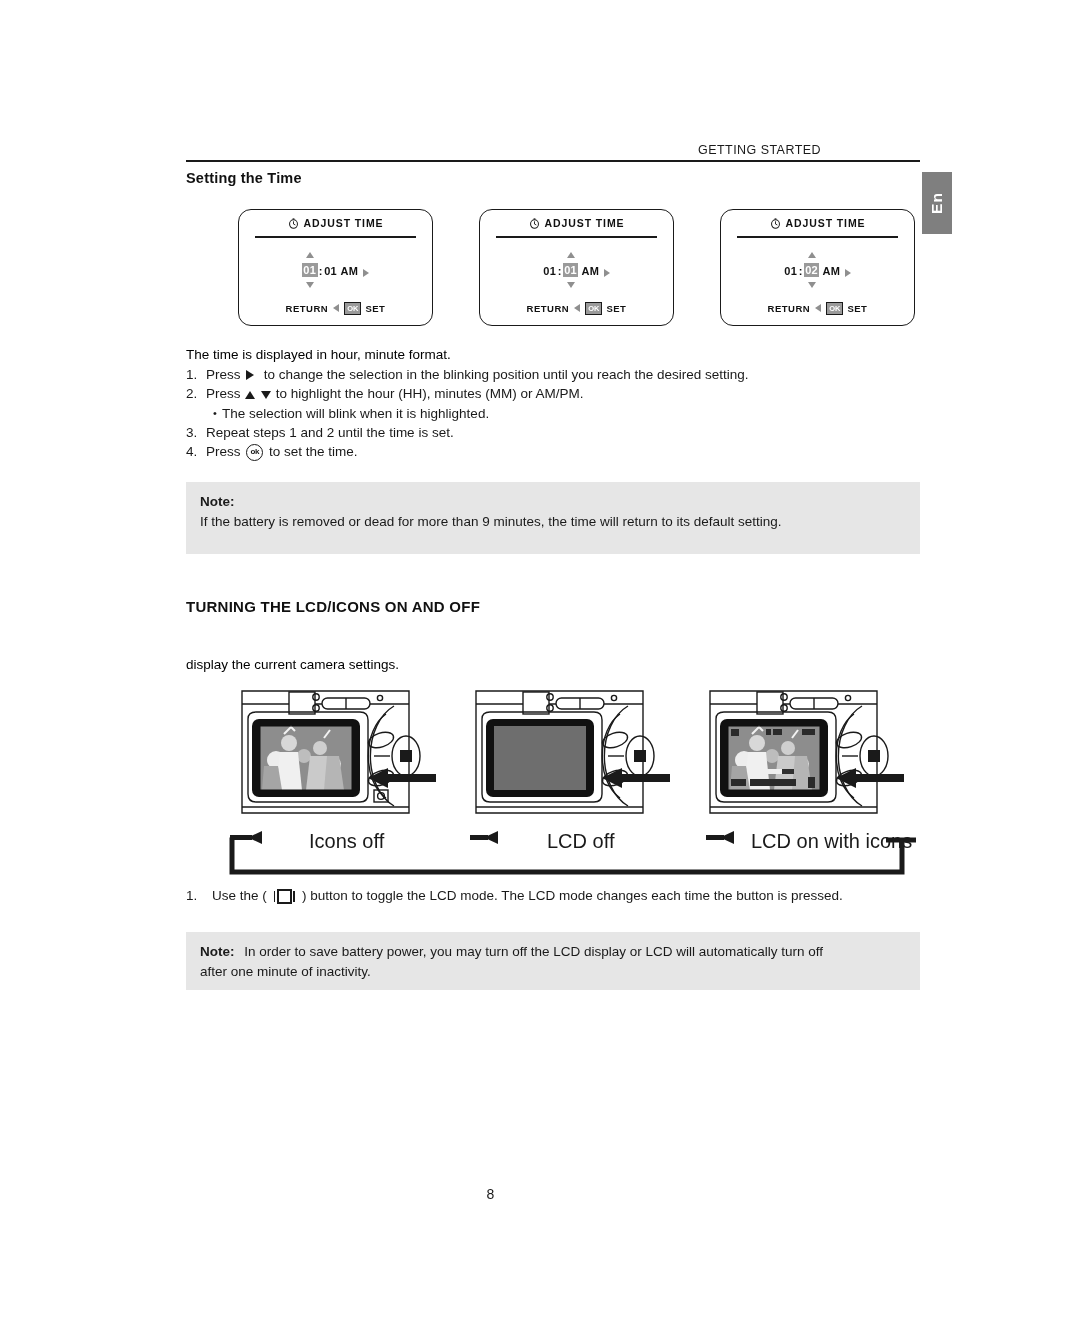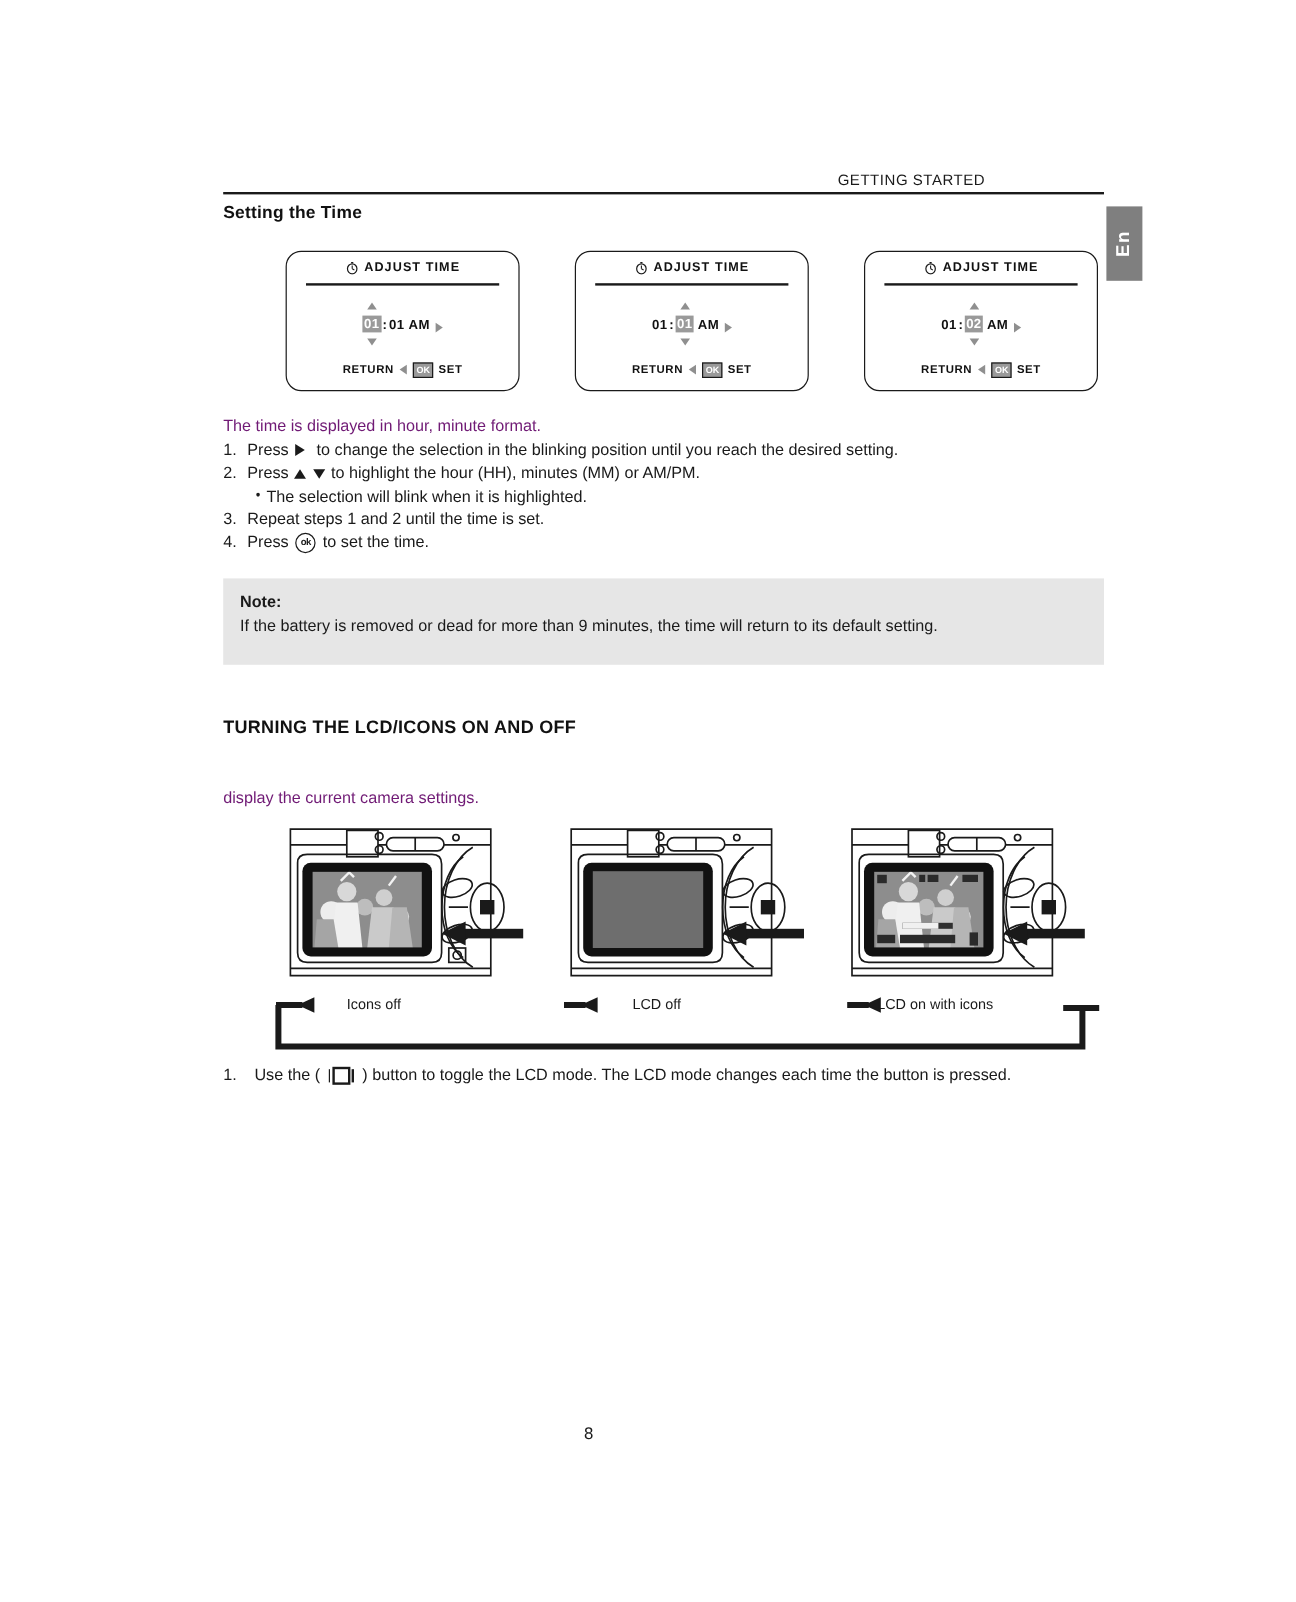--- a/index.html
+++ b/index.html
@@ -89,21 +89,21 @@
     font-size:9.5px;font-weight:bold;letter-spacing:.5px;
   }
   .okbox{
     display:inline-block;border:1.4px solid #1a1a1a;background:#9a9a9a;color:#fff;
     font-size:7.5px;font-weight:bold;line-height:1;padding:2px 2px;margin-right:4px;
     letter-spacing:0;
   }
 
   
   .para{
-    position:absolute;font-size:13.5px;line-height:19.5px;color:#701a75;
+    position:absolute;font-size:13.5px;line-height:19.5px;color:#000000;
   }
   .intro{left:186px;top:345px;}
   .steps{position:absolute;left:186px;top:365px;width:740px;}
   .step{
     display:flex;font-size:13.5px;line-height:19.3px;color:#1a1a1a;
     margin-bottom:0px;
   }
   .step .num{width:20px;flex:0 0 20px;}
   .step .txt{flex:1;}
   .sub-bullet{
@@ -150,21 +150,21 @@
 
   
   .cams{position:absolute;left:0;top:686px;width:1080px;height:180px;}
   .cam{position:absolute;top:0;width:235px;height:140px;}
   .cam.c1{left:234px;}
   .cam.c2{left:468px;}
   .cam.c3{left:702px;}
   .cam svg{display:block;}
 
   .flowlabel{
-    position:absolute;font-size:12px;color:#1a1a1a;white-space:nowrap;
+    position:absolute;font-size:20px;color:#1a1a1a;white-space:nowrap;margin-left:20px;
   }
   .fl1{left:289px;top:830px;}
   .fl2{left:527px;top:830px;}
   .fl3{left:731px;top:830px;}
   .flow-svg{position:absolute;left:186px;top:818px;}
 
   
   .lastline{
     position:absolute;left:186px;top:886px;width:740px;
     font-size:13.5px;line-height:19.3px;color:#1a1a1a;
@@ -494,16 +494,25 @@
     <span class="num">1.</span>
     <span>
       <span>Use the (</span>
       <span class="lcdbtn-ico">
         <i class="bar"></i><i class="sq"></i><i class="bar"></i>
       </span>
       <span>) button to toggle the LCD mode. The LCD mode changes each time the button is pressed.</span>
     </span>
   </div>
 
+  <div class="note note2">
+    <div class="note-inner">
+      <div>
+        <b>Note:</b>
+        <span style="margin-left:6px;">In order to save battery power, you may turn off the LCD display or LCD will automatically turn off</span>
+      </div>
+      <div>after one minute of inactivity.</div>
+    </div>
+  </div>
 
   <div class="pageno">8</div>
 
 </div>
 
 </body></html>

